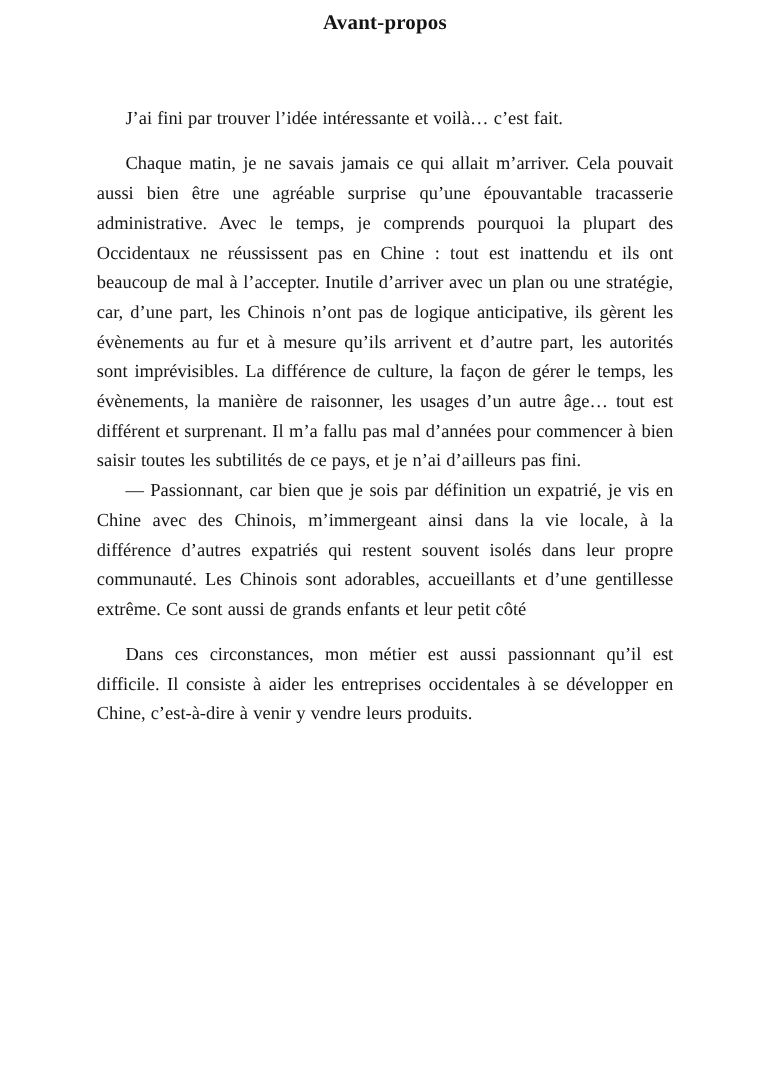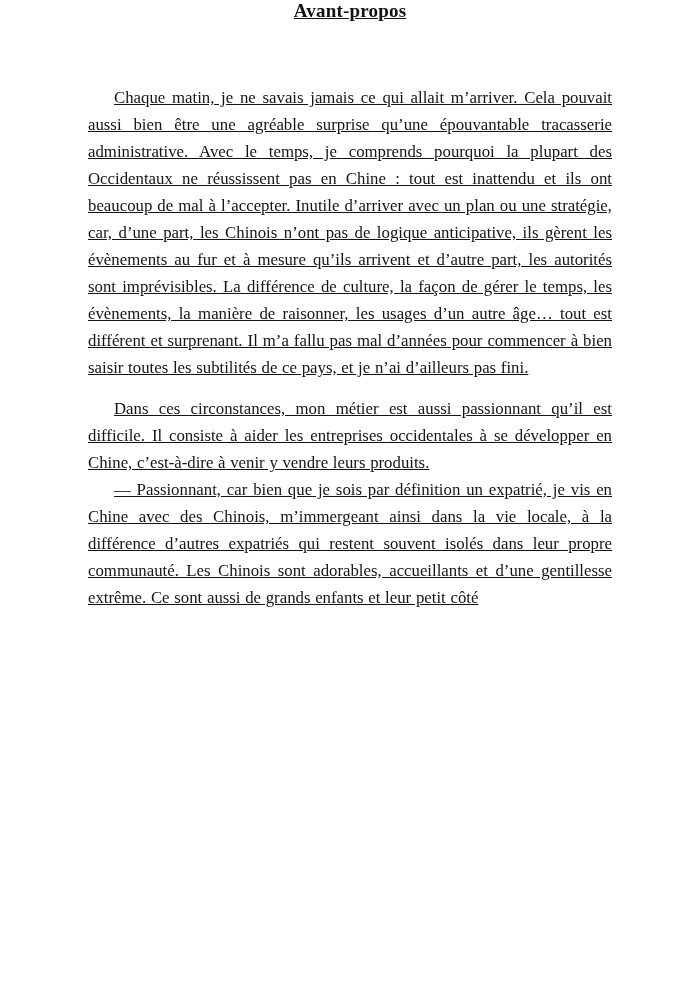--- a/index.html
+++ b/index.html
@@ -9,23 +9,22 @@
   }
   body {
     width: 700px;
     height: 992px;
     overflow: hidden;
     font-family: "Liberation Serif", "DejaVu Serif", serif;
     color: #141414;
   }
   .page {
     width: 524px;
-    margin: 0 auto;
+    margin: 10px auto;
     box-sizing: content-box;
-    text-decoration: underline;
   }
   .title {
     font-size: 19px;
     font-weight: bold;
     text-align: center;
     margin: 0 0 62px 0;
     letter-spacing: 0.2px;
   }
   .para {
     margin: 0;
@@ -40,19 +39,20 @@
   }
 </style>
 </head>
 <body>
 
 <div class="page">
   <h1 class="title">Avant-propos</h1>
 
 
 
+  <p class="para">J’ai fini par trouver l’idée intéressante et voilà… c’est fait.</p>
 
   <p class="para gap">Chaque matin, je ne savais jamais ce qui allait m’arriver. Cela pouvait aussi bien être une agréable surprise qu’une épouvantable tracasserie administrative. Avec le temps, je comprends pourquoi la plupart des Occidentaux ne réussissent pas en Chine : tout est inattendu et ils ont beaucoup de mal à l’accepter. Inutile d’arriver avec un plan ou une stratégie, car, d’une part, les Chinois n’ont pas de logique anticipative, ils gèrent les évènements au fur et à mesure qu’ils arrivent et d’autre part, les autorités sont imprévisibles. La différence de culture, la façon de gérer le temps, les évènements, la manière de raisonner, les usages d’un autre âge… tout est différent et surprenant. Il m’a fallu pas mal d’années pour commencer à bien saisir toutes les subtilités de ce pays, et je n’ai d’ailleurs pas fini.</p>
 
+  <p class="para">— Passionnant, car bien que je sois par définition un expatrié, je vis en Chine avec des Chinois, m’immergeant ainsi dans la vie locale, à la différence d’autres expatriés qui restent souvent isolés dans leur propre communauté. Les Chinois sont adorables, accueillants et d’une gentillesse extrême. Ce sont aussi de grands enfants et leur petit côté</p>
+
   <p class="para gap">Dans ces circonstances, mon métier est aussi passionnant qu’il est difficile. Il consiste à aider les entreprises occidentales à se développer en Chine, c’est-à-dire à venir y vendre leurs produits.</p>
-
-  <p class="para">— Passionnant, car bien que je sois par définition un expatrié, je vis en Chine avec des Chinois, m’immergeant ainsi dans la vie locale, à la différence d’autres expatriés qui restent souvent isolés dans leur propre communauté. Les Chinois sont adorables, accueillants et d’une gentillesse extrême. Ce sont aussi de grands enfants et leur petit côté</p>
 </div>
 
 </body></html>

